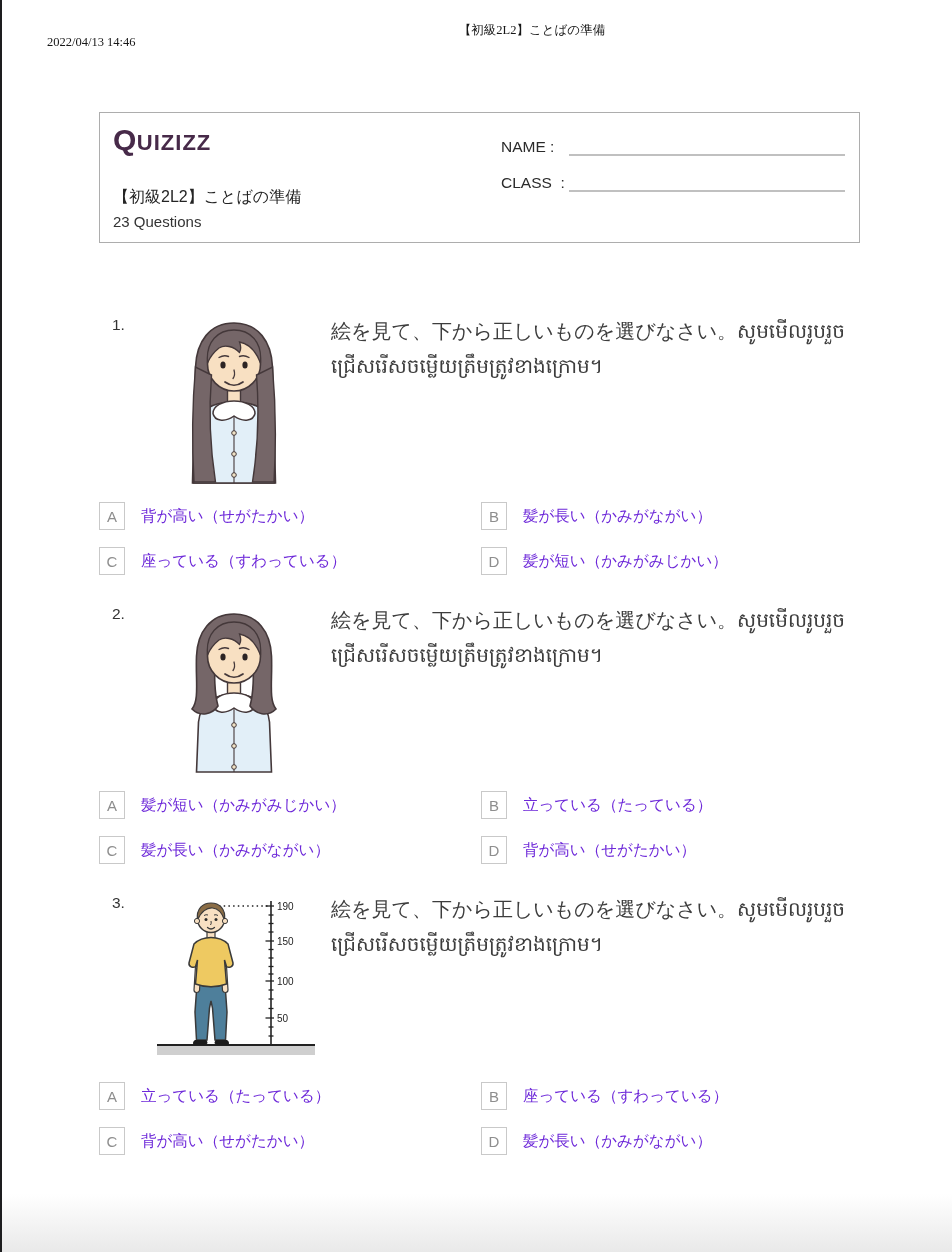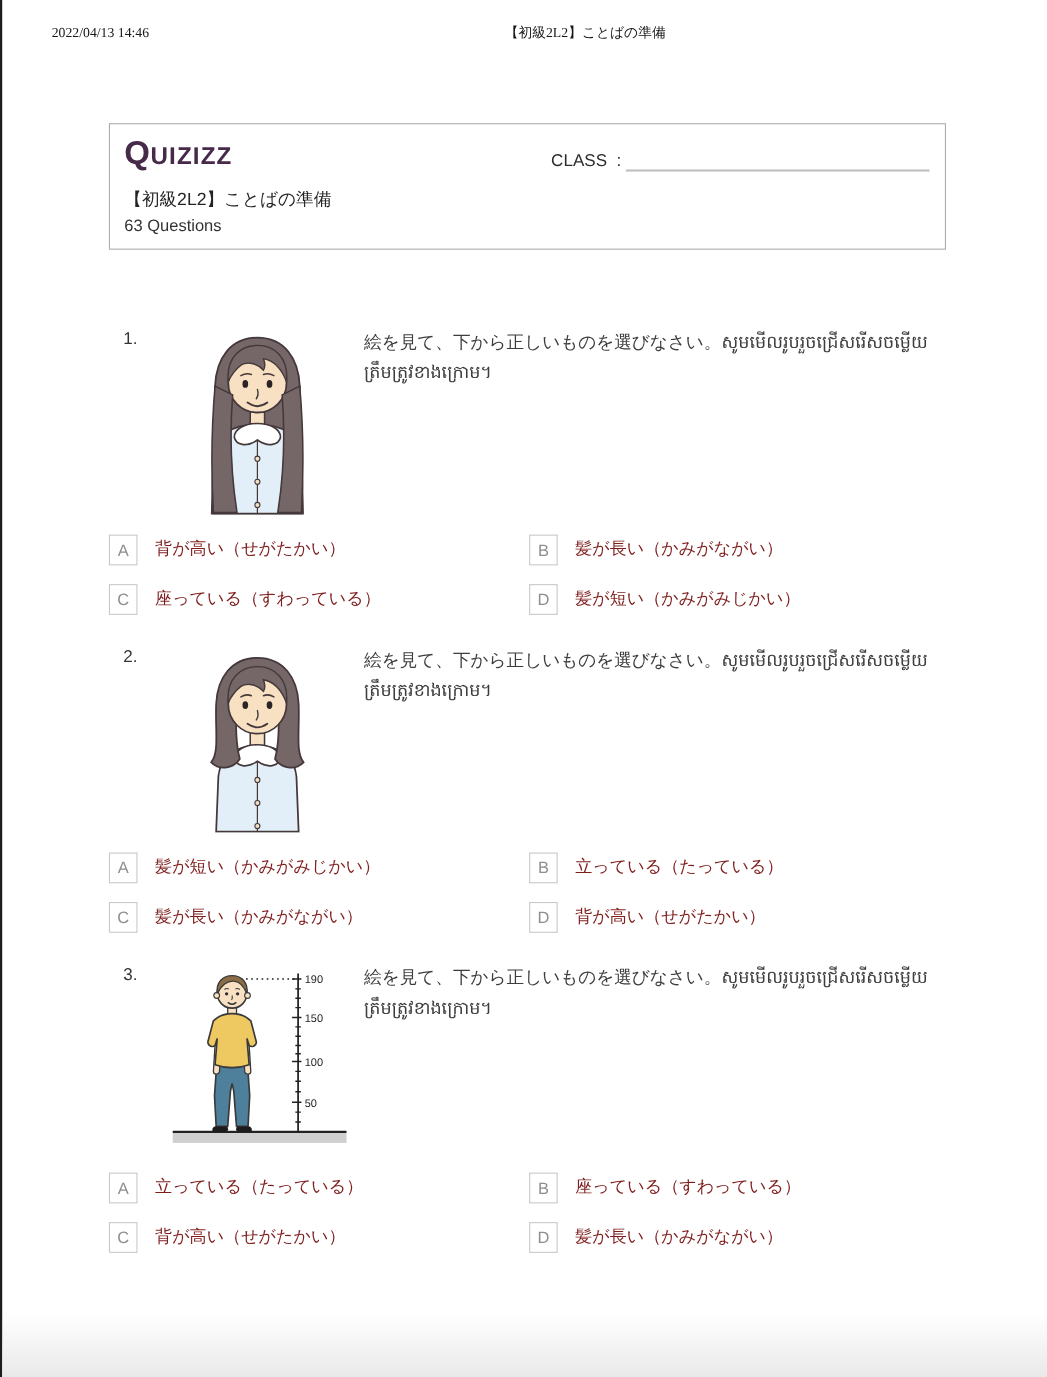--- a/index.html
+++ b/index.html
@@ -9,29 +9,29 @@
     border-left:2px solid #1d1d1f;
     font-family:"Liberation Sans","DejaVu Sans",sans-serif;
     color:#3a3a3a;
   }
   
   .meta {
     position:absolute; top:22px; left:0; width:100%; height:18px;
     font-family:"Liberation Serif","DejaVu Serif",serif;
     font-size:12.5px; color:#161616;
   }
-  .meta-left { position:absolute; left:45px; top:1px; }
+  .meta-left { position:absolute; left:45px; top:13px; }
   .meta-center { position:absolute; left:530px; top:0; transform:translateX(-50%); white-space:nowrap; }
 
   
   .sheet { position:absolute; top:112px; left:97px; width:761px; }
 
   
   .header-box {
-    border:1.5px solid #adadad; height:115px; padding:12px 14px 12px 13px;
+    border:1.5px solid #adadad; height:131px; padding:12px 14px 12px 13px;
     display:flex; justify-content:space-between;
   }
   .hb-left { display:flex; flex-direction:column; justify-content:space-between; }
   .logo { color:#472a49; font-weight:bold; letter-spacing:.5px; line-height:1; }
   .logo .q-big { font-size:30px; }
   .logo .q-rest { font-size:22px; letter-spacing:1px; }
   .quiz-title { font-size:16px; color:#242424; margin-bottom:5px; }
   .quiz-count { font-size:15px; color:#333; }
   .fields { width:344px; padding-top:7px; }
   .field-row { display:flex; align-items:flex-end; height:24px; margin-bottom:12px; }
@@ -39,30 +39,30 @@
   .field-line { flex:1; border-bottom:2px solid #c0c0c0; height:20px; margin-left:4px; }
 
   
   .questions { margin-top:71px; }
   .question-block + .question-block { margin-top:28px; }
   .question { display:flex; }
   .q-num { width:50px; padding-left:13px; font-size:15.5px; color:#333; padding-top:2px; }
   .q-media { width:182px;text-decoration:underline; }
   .q-media svg.person { width:116px; height:167px; margin-left:27px; display:block; margin-top:3px; }
   .q-media svg.man-scale { width:170px; height:172px; display:block; }
-  .q-prompt { flex:1; font-size:16px; line-height:1.74; color:#3d3d3d; padding-right:6px; padding-top:0; }
+  .q-prompt { flex:1; font-size:20px; line-height:1.74; color:#3d3d3d; padding-right:6px; padding-top:0; }
   .q-prompt .km { color:#3d3d3d; }
 
   .options { display:grid; grid-template-columns:382px auto; row-gap:17px; margin-top:18px; }
   .option { display:flex; align-items:center; }
   .opt-letter {
     width:26px; height:28px; border:1px solid #c9c9c9; color:#8e8e8e;
     font-size:15px; display:flex; align-items:center; justify-content:center; flex:0 0 auto;
   }
-  .opt-text { margin-left:16px; font-size:15.5px; color:#7f1d1d; line-height:28px; white-space:nowrap; }
+  .opt-text { margin-left:16px; font-size:15.5px; color:#6d28d9; line-height:28px; white-space:nowrap; }
 
   
   .page-fade {
     position:absolute; left:0; bottom:0; width:100%; height:58px;
     background:linear-gradient(rgba(255,255,255,0), #e9e9e9); pointer-events:none;
   }
 </style>
 </head>
 <body>
 
@@ -71,24 +71,28 @@
   <span class="meta-center">【初級2L2】ことばの準備</span>
 </div>
 
 <div class="sheet">
 
   <div class="header-box">
     <div class="hb-left">
       <div class="logo"><span class="q-big">Q</span><span class="q-rest">UIZIZZ</span></div>
       <div>
         <div class="quiz-title">【初級2L2】ことばの準備</div>
-        <div class="quiz-count">63 Questions</div>
+        <div class="quiz-count">23 Questions</div>
       </div>
     </div>
     <div class="fields">
+      <div class="field-row">
+        <span class="field-label">NAME :</span>
+        <span class="field-line"></span>
+      </div>
       <div class="field-row">
         <span class="field-label">CLASS  :</span>
         <span class="field-line"></span>
       </div>
     </div>
   </div>
 
   <div class="questions">
 
     <div class="question-block">

